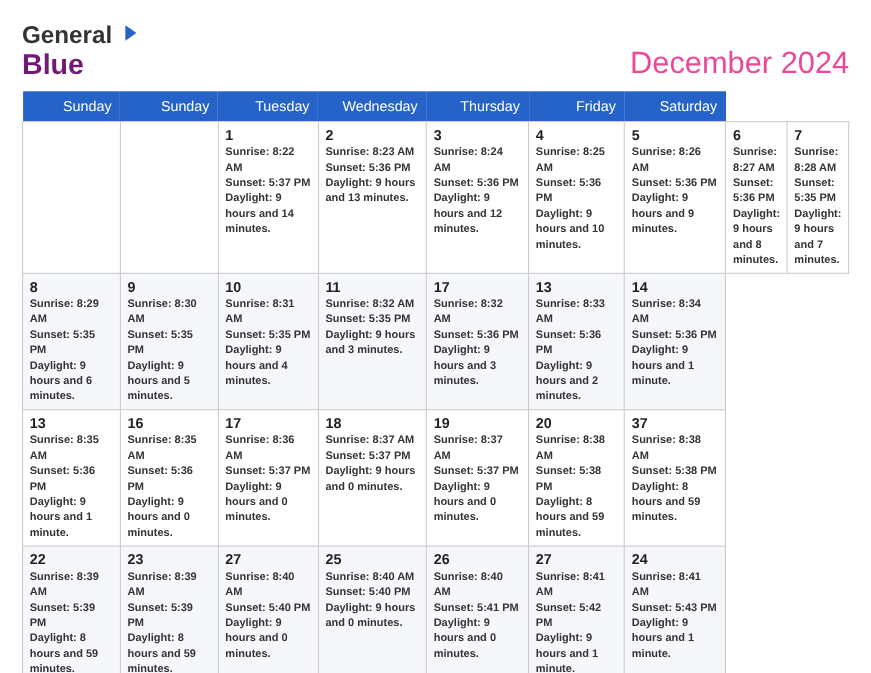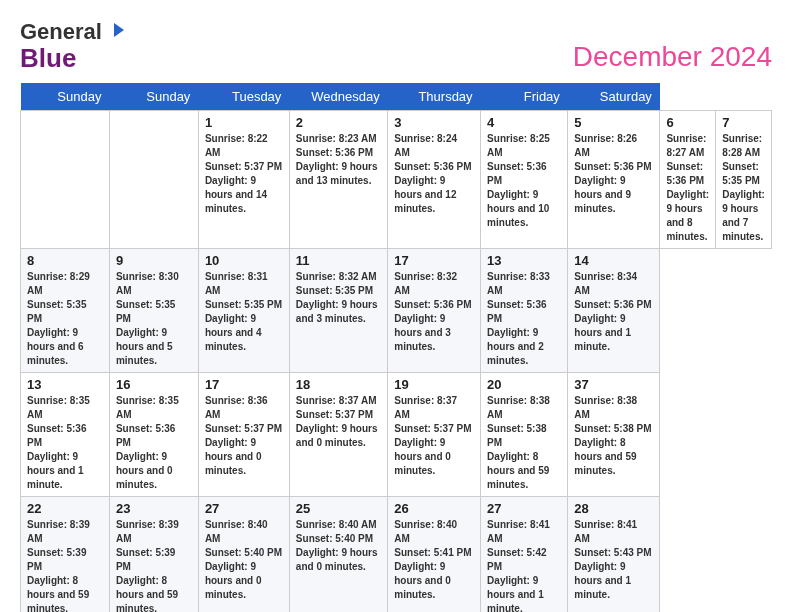--- a/index.html
+++ b/index.html
@@ -227,21 +227,21 @@
         </td>
         <td>
           <span class="day-num">26</span>
           <div class="day-info">Sunrise: 8:40 AM<br>Sunset: 5:41 PM<br>Daylight: 9 hours and 0 minutes.</div>
         </td>
         <td>
           <span class="day-num">27</span>
           <div class="day-info">Sunrise: 8:41 AM<br>Sunset: 5:42 PM<br>Daylight: 9 hours and 1 minute.</div>
         </td>
         <td>
-          <span class="day-num">28</span>
+          <span class="day-num">24</span>
           <div class="day-info">Sunrise: 8:41 AM<br>Sunset: 5:43 PM<br>Daylight: 9 hours and 1 minute.</div>
         </td>
       </tr>
       <tr>
         <td>
           <span class="day-num">29</span>
           <div class="day-info">Sunrise: 8:41 AM<br>Sunset: 5:43 PM<br>Daylight: 9 hours and 2 minutes.</div>
         </td>
         <td>
           <span class="day-num">30</span>

